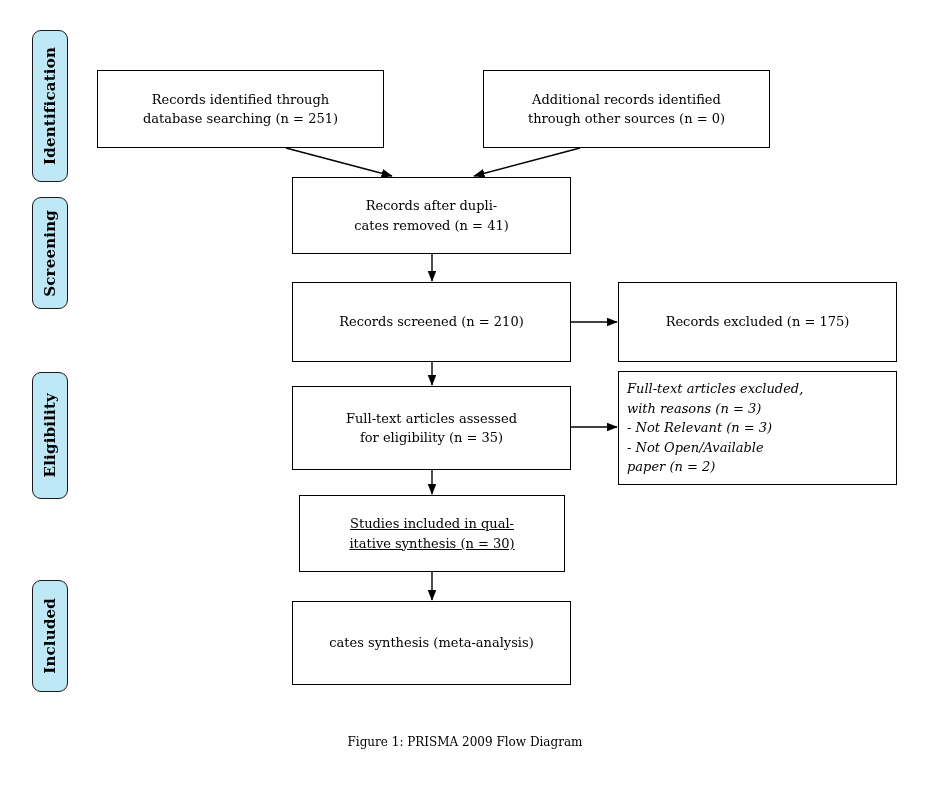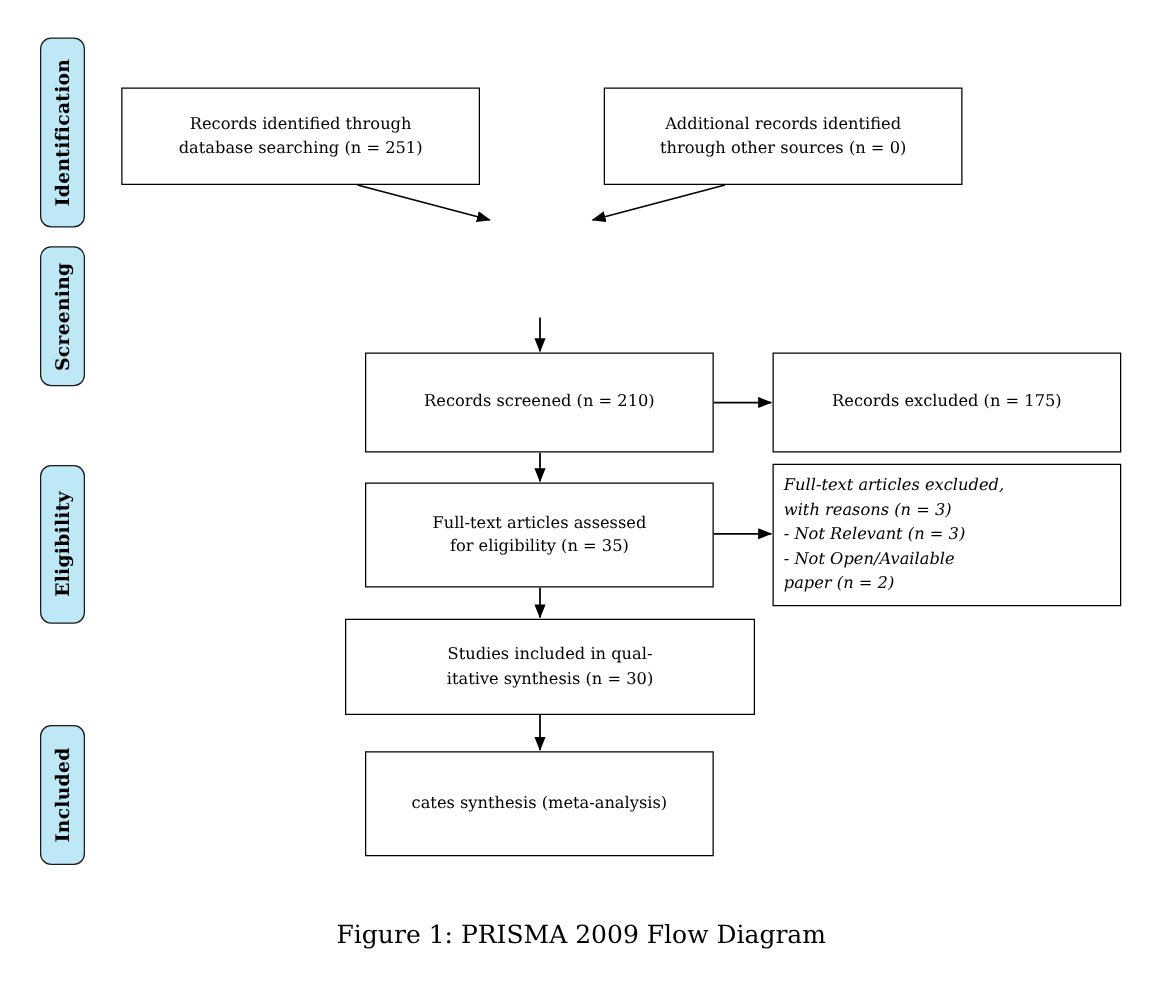--- a/index.html
+++ b/index.html
@@ -71,21 +71,21 @@
     width: 930px;
     height: 804px;
     pointer-events: none;
   }
   .caption {
     position: absolute;
     left: 0;
     top: 735px;
     width: 930px;
     text-align: center;
-    font-size: 20px;
+    font-size: 12px;
     font-family: "DejaVu Serif", serif;
   }
 </style>
 </head>
 <body>
 
 <div id="canvas">
 
   <div class="stage-label" style="left:32px; top:30px; height:150px;">
     <span>Identification</span>
@@ -131,20 +131,26 @@
     </div>
   </div>
 
   <div class="box" style="left:483px; top:70px; width:287px; height:78px;justify-content:center;">
     <div class="lines">
       <div>Additional records identified</div>
       <div>through other sources (n = 0)</div>
     </div>
   </div>
 
+  <div class="box" style="left:292px; top:177px; width:279px; height:77px;">
+    <div class="lines">
+      <div>Records after dupli-</div>
+      <div>cates removed (n = 41)</div>
+    </div>
+  </div>
 
   <div class="box" style="left:292px; top:282px; width:279px; height:80px;">
     <div class="lines">
       <div>Records screened (n = 210)</div>
     </div>
   </div>
 
   <div class="box" style="left:618px; top:282px; width:279px; height:80px;">
     <div class="lines">
       <div>Records excluded (n = 175)</div>
@@ -161,21 +167,21 @@
   <div class="box left-align" style="left:618px; top:371px; width:279px; height:114px;">
     <div class="lines">
       <div>Full-text articles excluded,</div>
       <div>with reasons (n = 3)</div>
       <div>- Not Relevant (n = 3)</div>
       <div>- Not Open/Available</div>
       <div>paper (n = 2)</div>
     </div>
   </div>
 
-  <div class="box" style="left:276px; top:495px; width:328px; height:77px;">
+  <div class="box" style="left:299px; top:495px; width:266px; height:77px;text-decoration:underline;">
     <div class="lines">
       <div>Studies included in qual-</div>
       <div>itative synthesis (n = 30)</div>
     </div>
   </div>
 
   <div class="box" style="left:292px; top:601px; width:279px; height:84px;">
     <div class="lines">
       <div>cates synthesis (meta-analysis)</div>
     </div>

